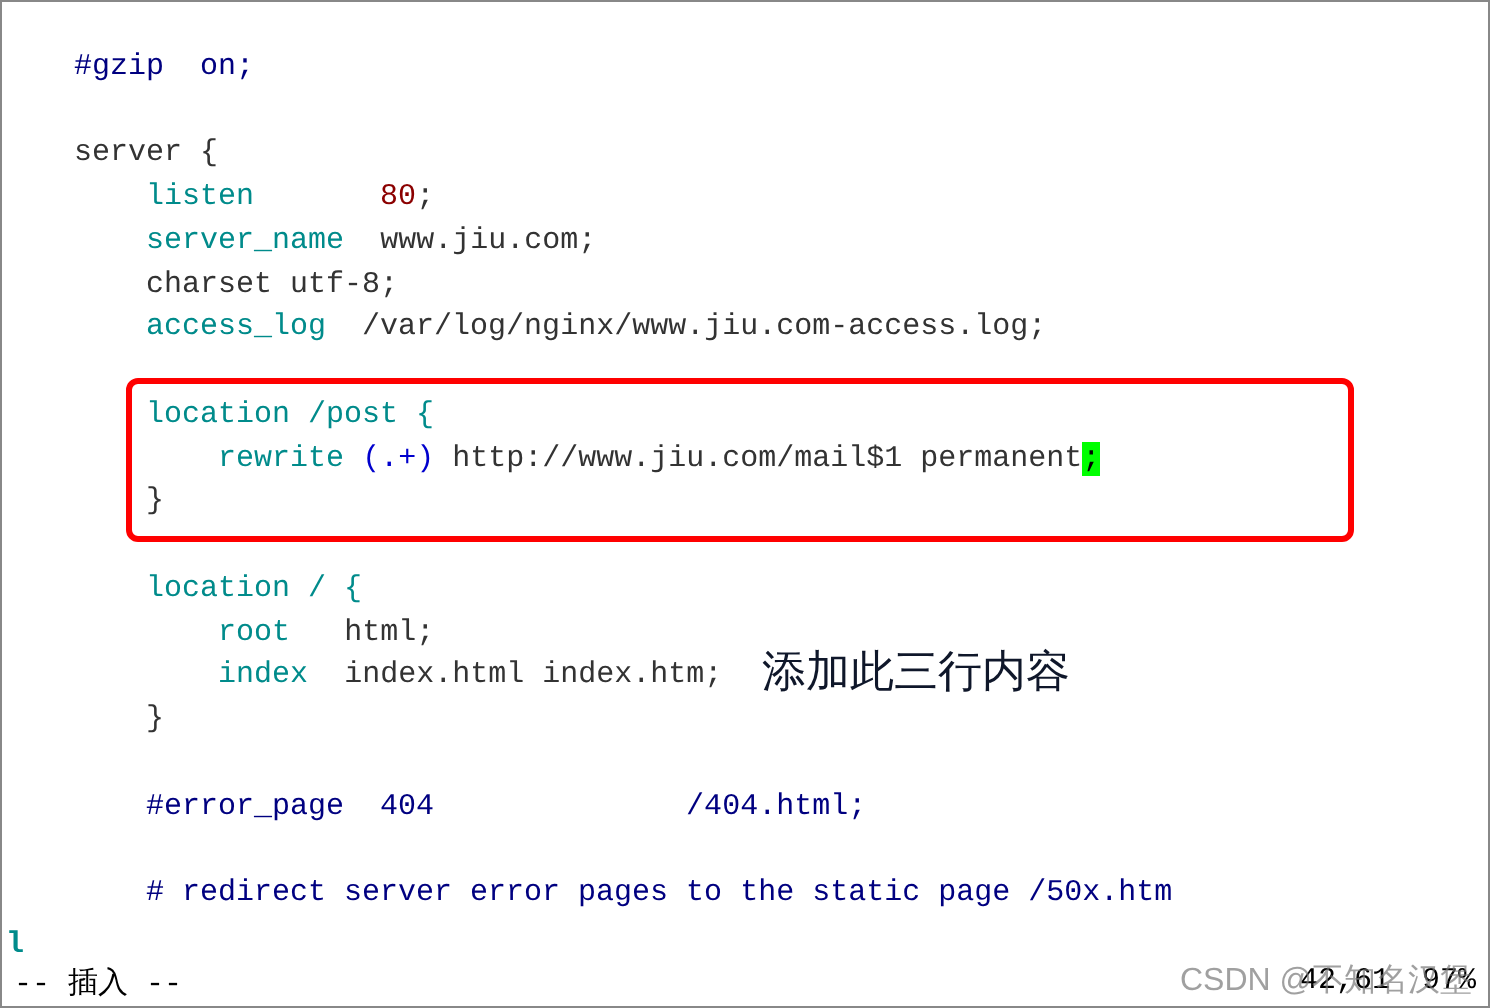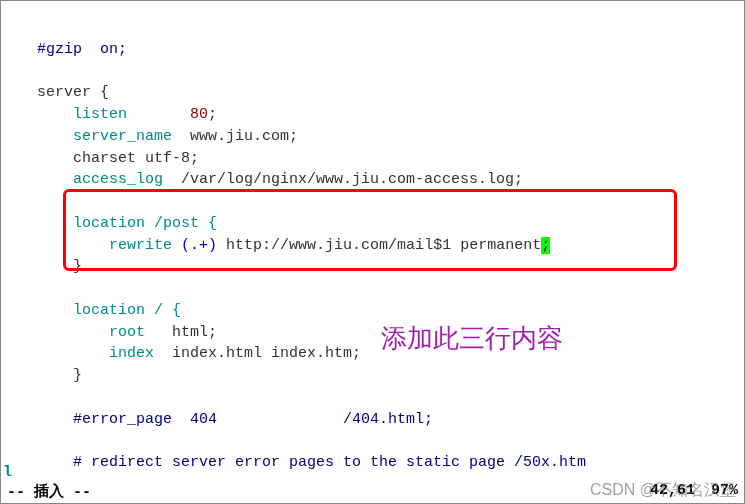--- a/index.html
+++ b/index.html
@@ -12,52 +12,52 @@
       height: 504px;
       font-family: "Courier New", monospace;
       font-size: 15px;
       background: #ffffff;
       color: #333333;
       position: relative;
       overflow: hidden;
       border: 1px solid #888;
     }
     .code-container {
-      padding: 16px 0 0 0;
+      padding: 0 0 0 0;
       white-space: pre;
       line-height: 1.45;
       position: relative;
     }
     .navy { color: #000080; }
     .teal { color: #008b8b; }
     .blue { color: #0000cd; }
     .darkred { color: #8b0000; }
     .cursor-highlight { background-color: #00ff00; color: #000; }
     .highlight-box {
       position: absolute;
       border: 3px solid #ff0000;
       border-radius: 6px;
       pointer-events: none;
     }
     .annotation {
       position: absolute;
-      color: #a21caf;
+      color: #0f172a;
       font-family: "Microsoft YaHei", sans-serif;
-      font-size: 26px;
+      font-size: 22px;
       text-align: center;
     }
     .status-bar {
       position: absolute;
       bottom: 0;
       left: 0;
       right: 0;
       padding: 2px 6px;
       font-family: "Courier New", monospace;
       font-size: 15px;
-      font-weight: bold;
+      font-weight: normal;
       color: #000;
       display: flex;
       justify-content: space-between;
     }
     .watermark {
       position: absolute;
       right: 8px;
       bottom: 2px;
       color: rgba(120,120,120,0.7);
       font-family: sans-serif;

